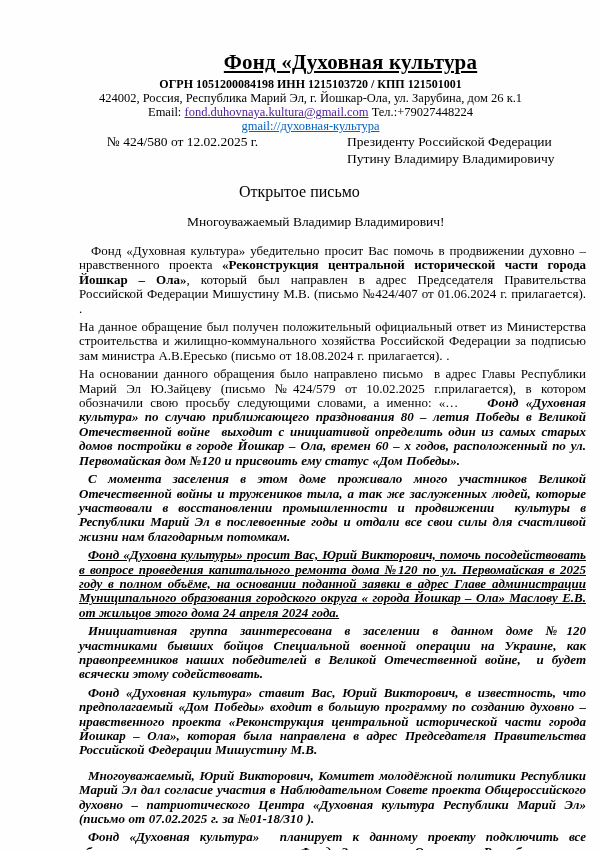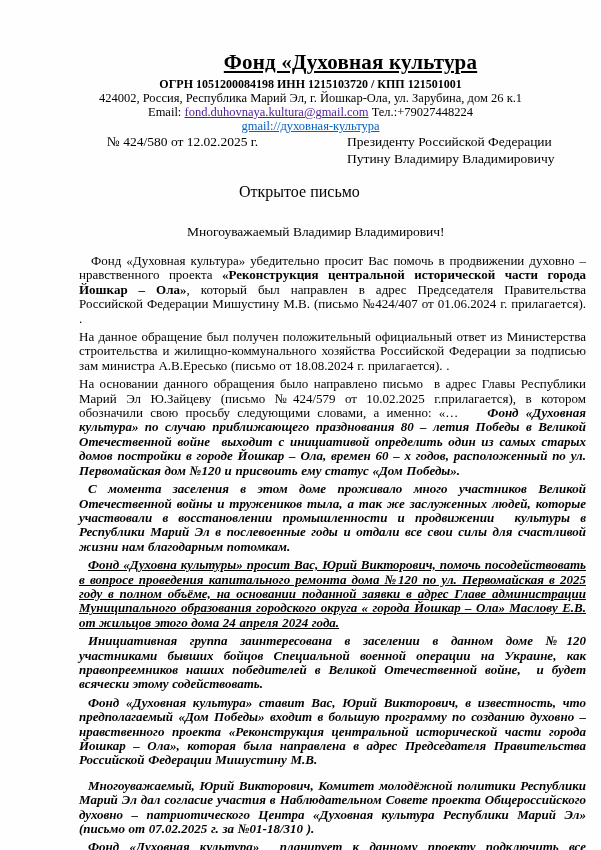--- a/index.html
+++ b/index.html
@@ -30,21 +30,21 @@
   .email-link { text-decoration: underline; color: #4c1d95; cursor: pointer; }
   .site-line a, .site-link {
     color: #0563C1; text-decoration: underline; cursor: pointer;
   }
   
   .ref-row { position: relative; margin-top: 1px; height: 36px; font-size: 13.5px; }
   .ref-number { position: absolute; left: 32px; top: 0; }
   .addressee { position: absolute; left: 272px; top: 0; line-height: 16.5px; }
   
   .subject { font-size: 16px; margin: 13px 0 0 164px; font-family: Liberation Serif, serif; }
-  .salutation { font-size: 13.5px; margin: 23px 0 0 112px; }
+  .salutation { font-size: 13.5px; margin: 13px 0 0 112px; }
   
   .letter-body { margin-top: 14px; font-size: 13px; }
   .para {
     margin: 4px; text-align: justify;
     line-height: 14.4px;
     word-spacing: 0.4px;
   }
   .p-first { text-indent: 12px; }
   .p-none  { text-indent: 0; }
   .p-small { text-indent: 9px; }

